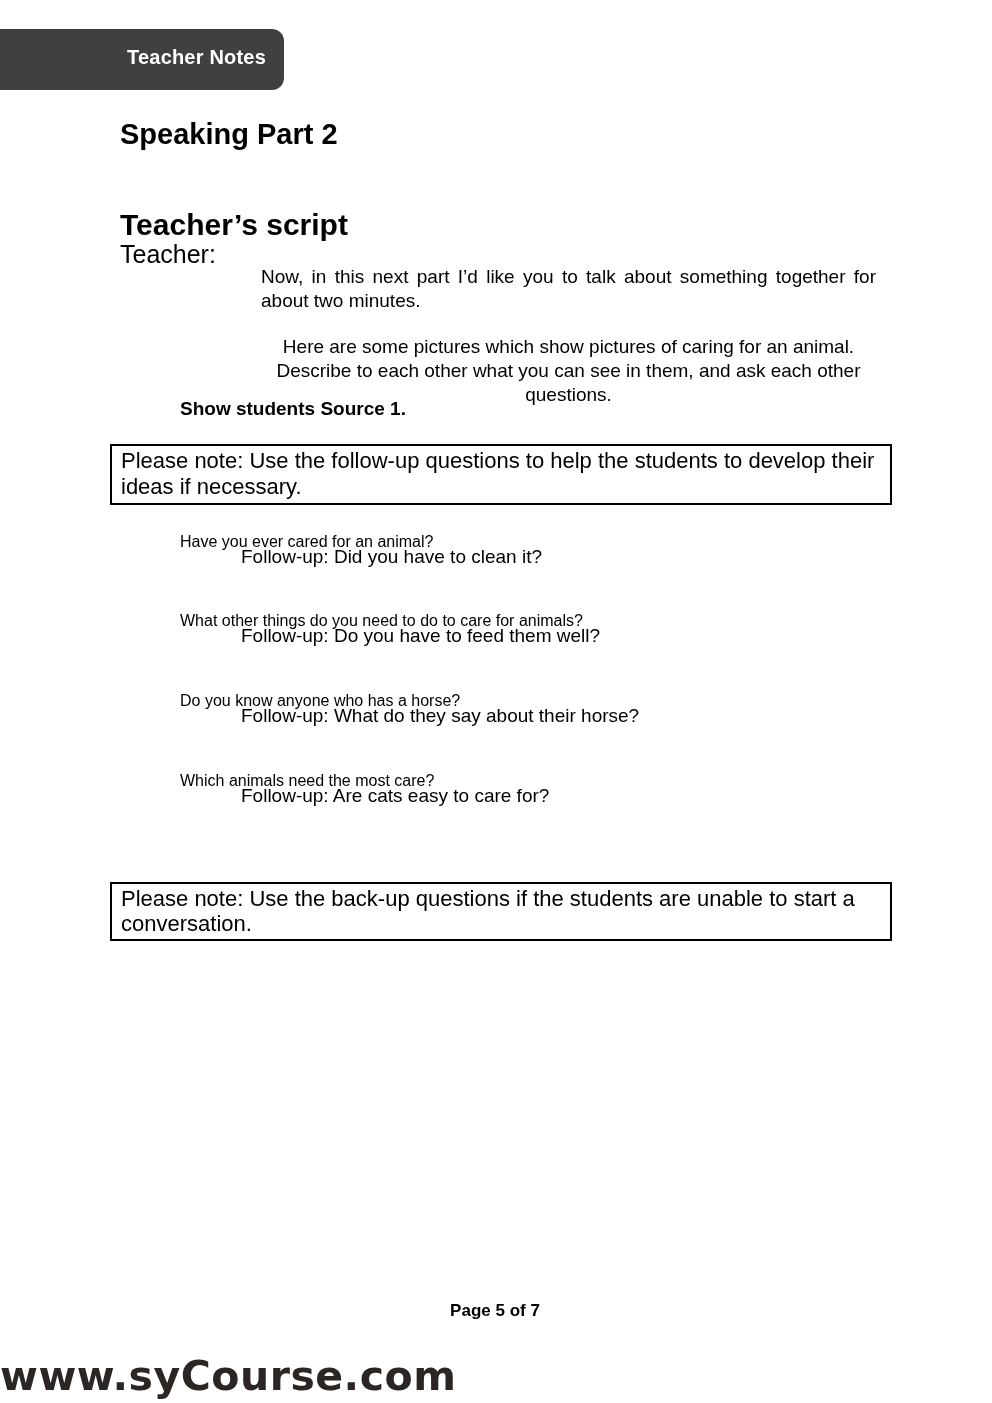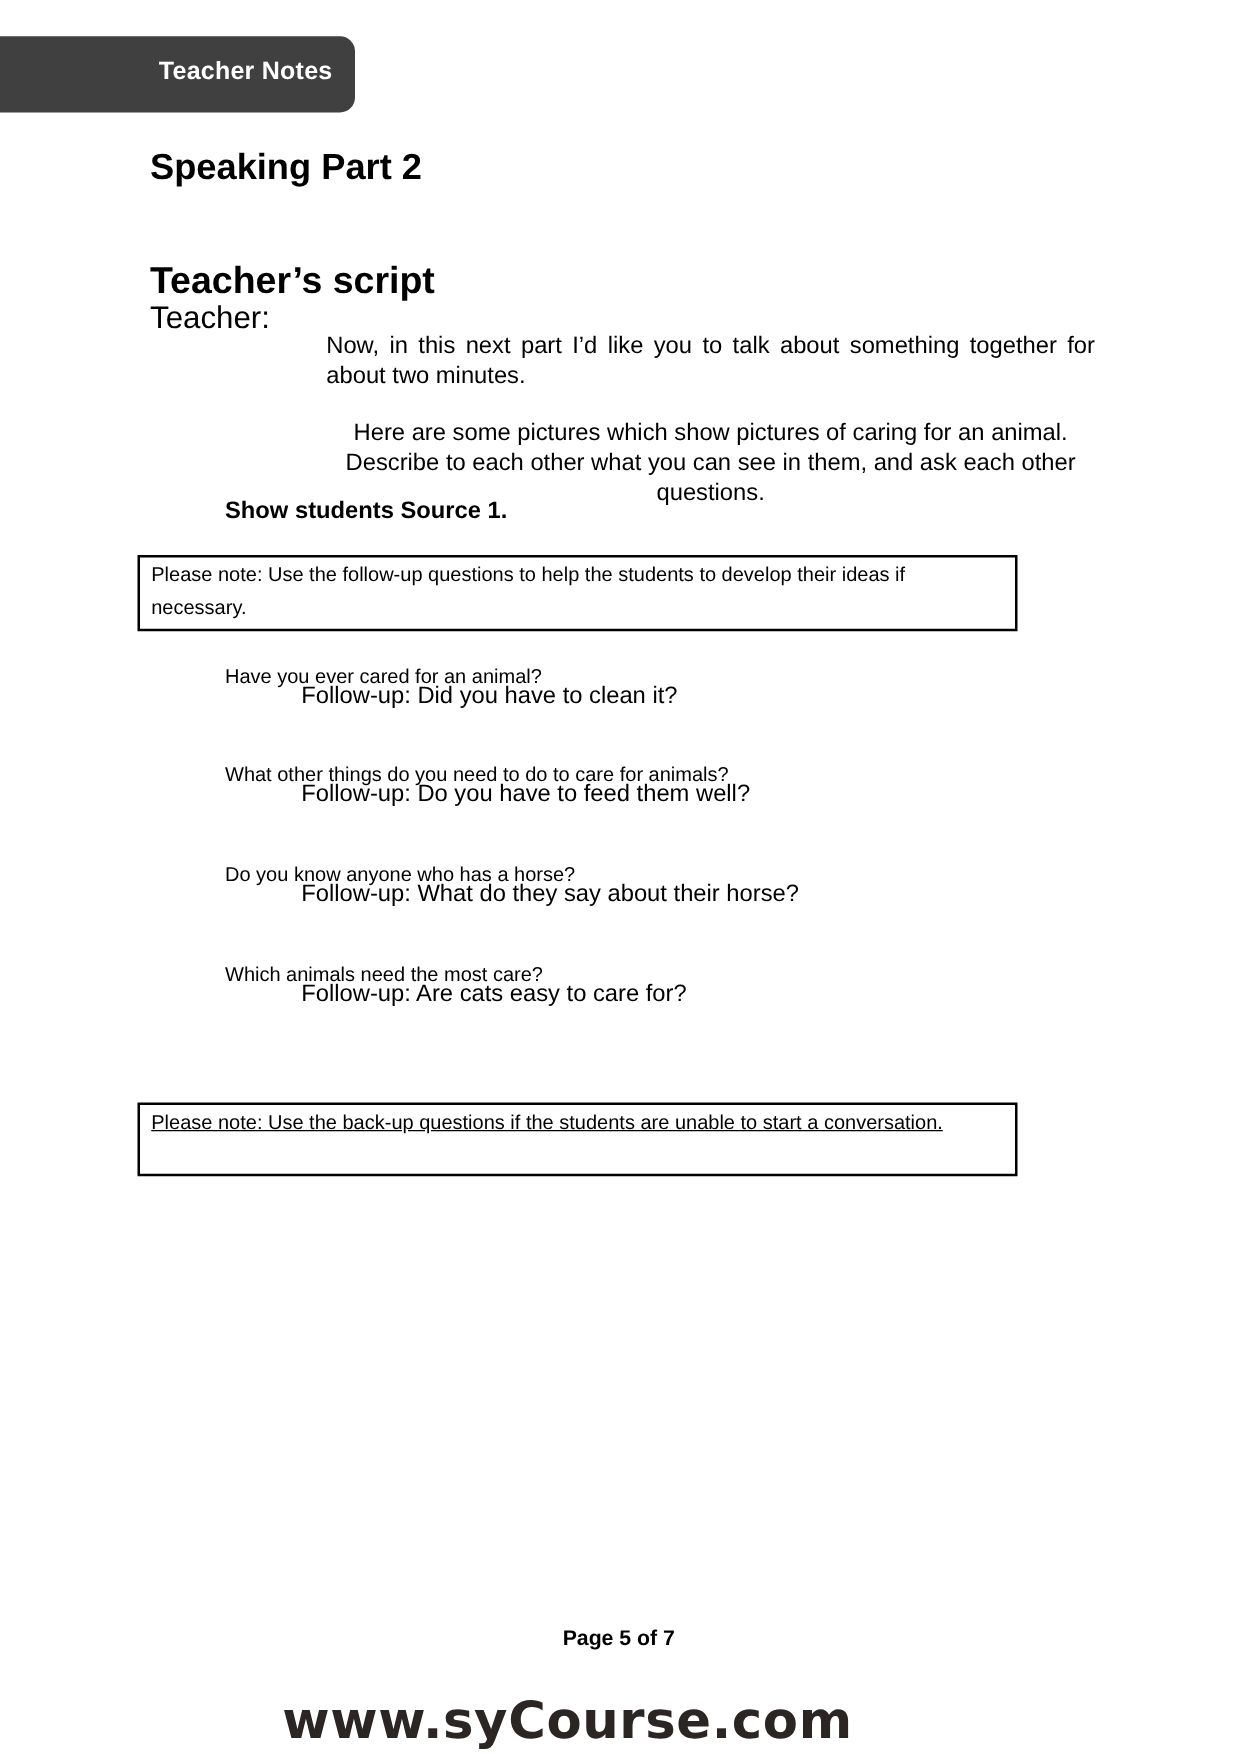--- a/index.html
+++ b/index.html
@@ -17,32 +17,32 @@
   }
   .abs { position: absolute; }
   .h1 { left: 120px; top: 118px; font-size: 29px; font-weight: bold; }
   .h2 { left: 120px; top: 208px; font-size: 30px; font-weight: bold; }
   .speaker { left: 120px; top: 240px; font-size: 25px; }
   .para { left: 261px; font-size: 19px; line-height: 24px; width: 615px; margin-top: 26px; }
   .p1 { top: 239px; text-align: justify; text-align-last: left; }
   .p2 { top: 309px; text-align: center; }
   .instr { left: 180px; top: 398px; font-size: 19px; font-weight: bold; }
   .note {
-    position: absolute; left: 110px; width: 704px; border: 2px solid #000;
-    box-sizing: border-box; padding: 2px 9px; font-size: 16px; line-height: 26px;
+    position: absolute; left: 110px; width: 782px; border: 2px solid #000;
+    box-sizing: border-box; padding: 2px 9px; font-size: 22px; line-height: 26px;
   }
   .note1 { top: 444px; height: 61px; }
-  .note2 { top: 882px; height: 59px; line-height: 25px; text-decoration: underline; }
+  .note2 { top: 882px; height: 59px; line-height: 25px; }
   .q { left: 180px; font-size: 16px; font-weight: normal; margin-top: 15px; }
   .f { left: 241px; font-size: 19px; }
   .backup { left: 180px; top: 955px; font-size: 19px; font-weight: bold; line-height: 26px; }
   .page { left: 0; width: 992px; text-align: center; top: 1301px; font-size: 17px; font-weight: bold; padding-left: 0; }
   .page span { display: inline-block; margin-left: -2px; }
   .site {
-    left: 0; width: 908px; text-align: center; top: 1352px; font-size: 41px;
+    left: 0; width: 908px; text-align: left; top: 1352px; font-size: 41px;
     font-weight: bold; color: #2b2624; letter-spacing: 0.5px; font-family: "DejaVu Sans", sans-serif;
   }
 </style>
 </head>
 <body>
 
 <div class="tab">
   <span class="tab-label">Teacher Notes</span>
 </div>
 

